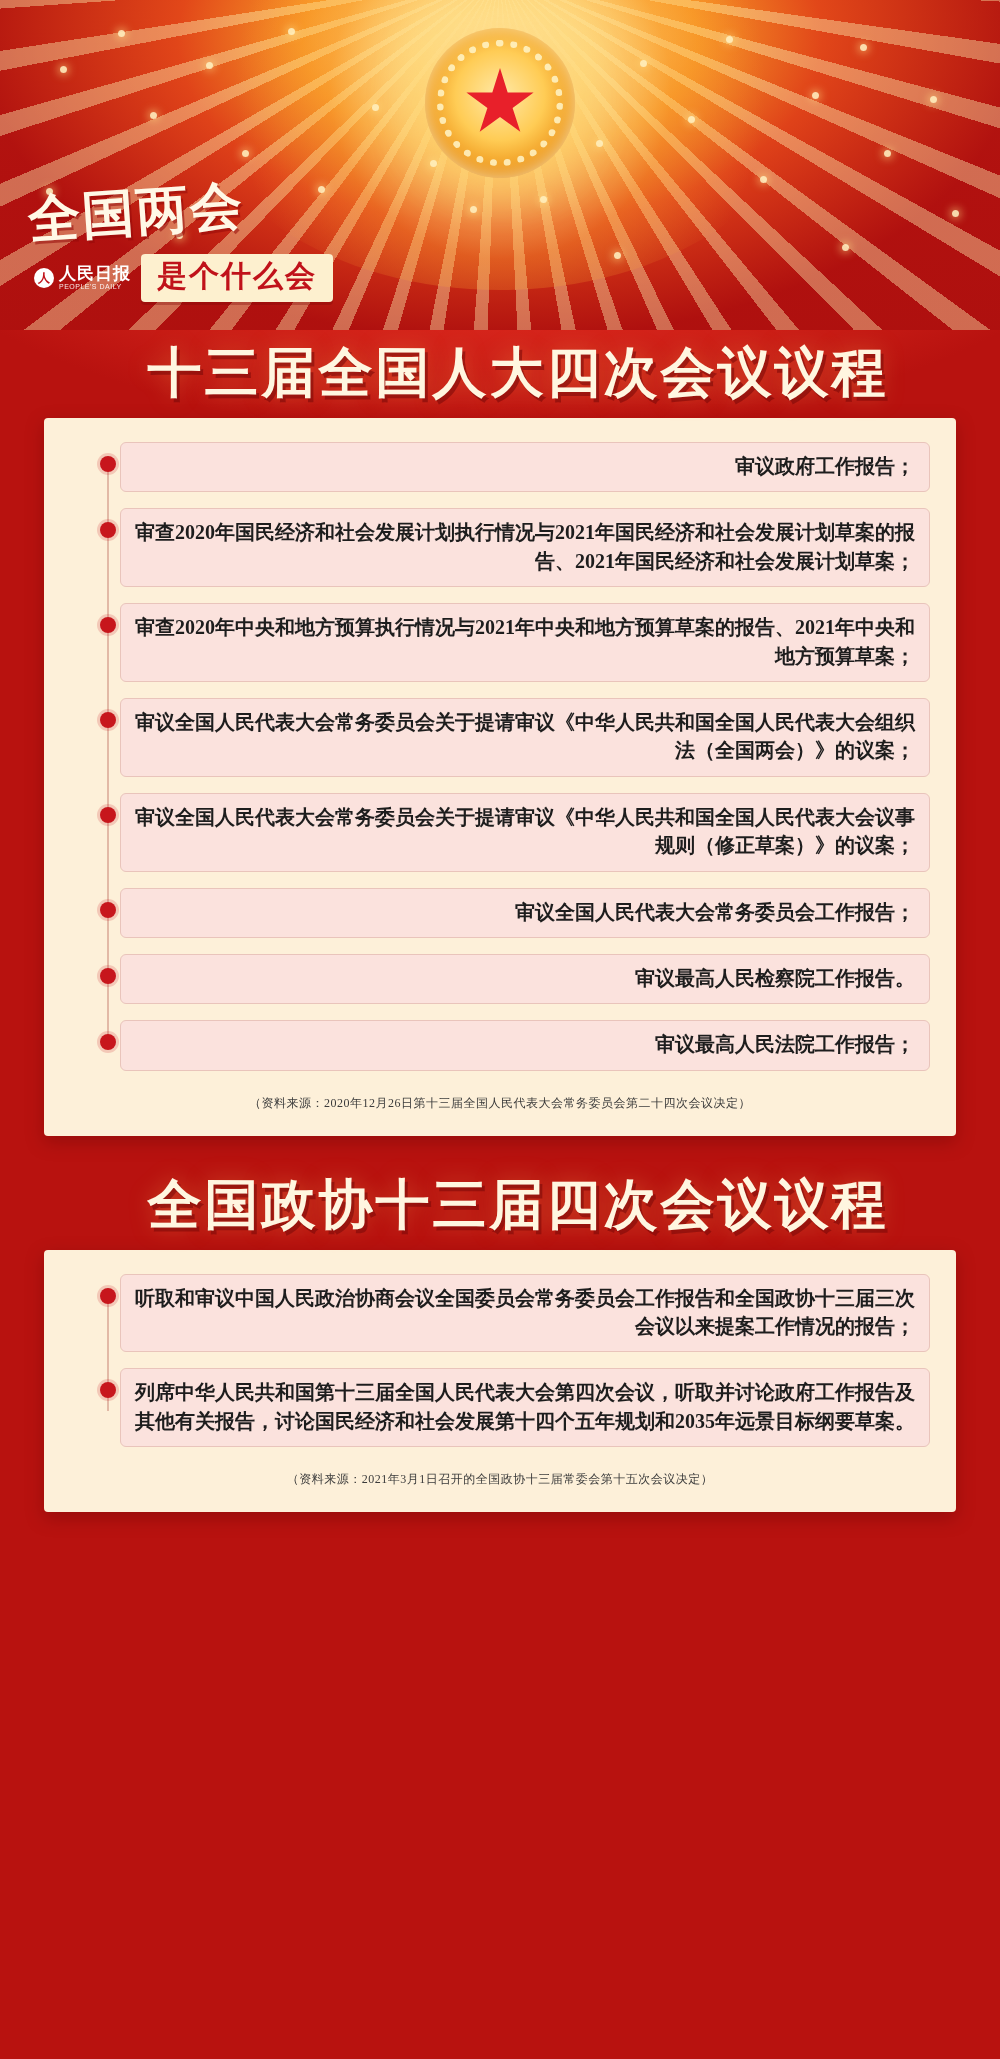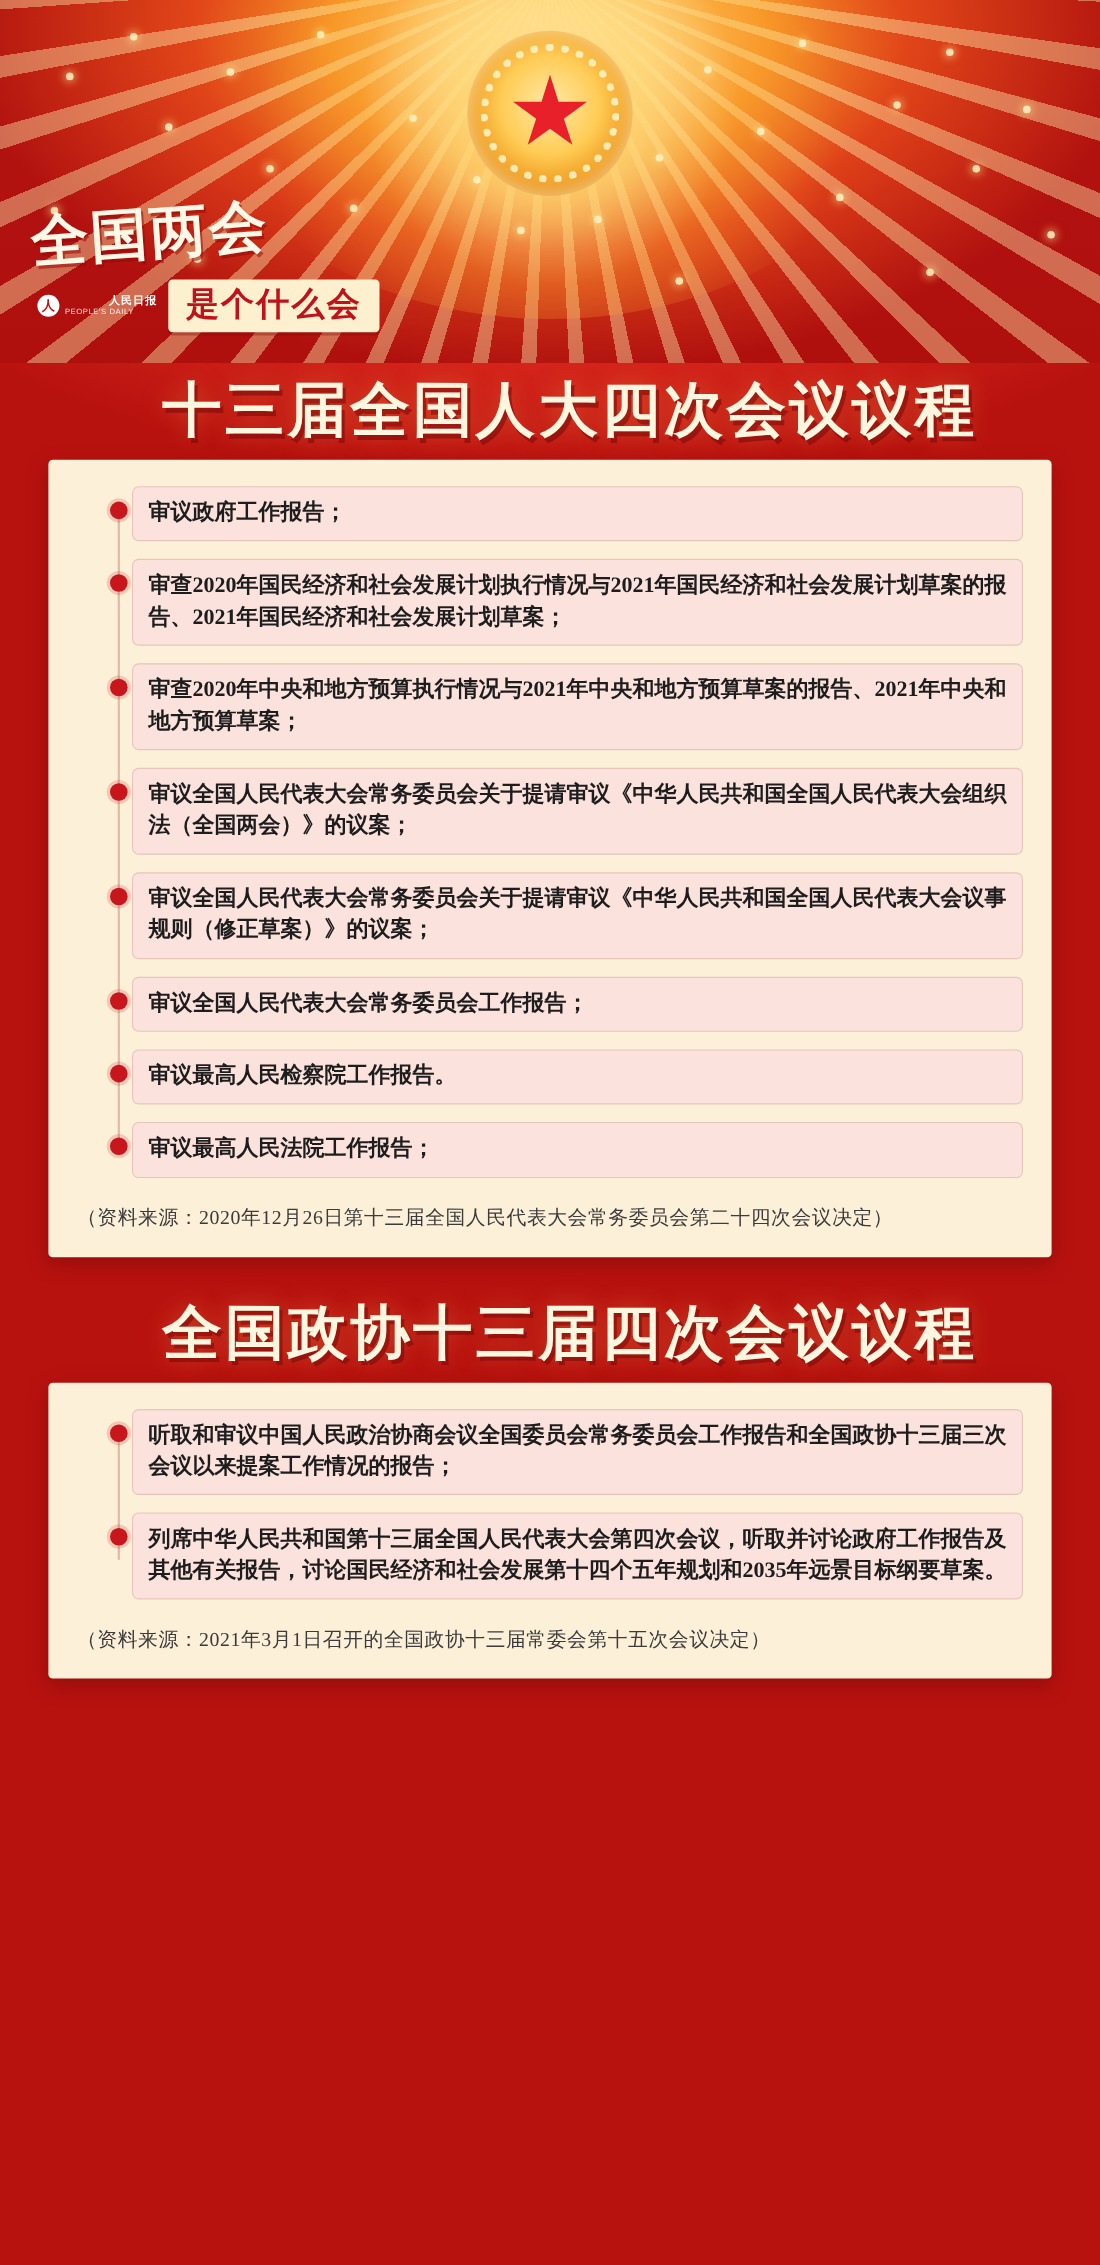--- a/index.html
+++ b/index.html
@@ -75,21 +75,21 @@
   .paper-badge {
     display: flex; align-items: center; gap: 5px;
     color: #fff; font-size: 13px; font-family: "Liberation Sans", sans-serif;
   }
   .paper-badge .pb-circle {
     width: 20px; height: 20px; border-radius: 50%;
     background: #fff; color: #c0121a; font-size: 12px; font-weight: 700;
     display: flex; align-items: center; justify-content: center;
   }
   .pb-text { line-height: 1.05; }
-  .pb-text b { display: block; font-size: 10px; letter-spacing: 1px; margin-left: 40px; }
+  .pb-text b { display: block; font-size: 17px; letter-spacing: 1px; }
   .pb-text i { display: block; font-size: 7px; font-style: normal; letter-spacing: .5px; opacity: .9; }
   .lockup-sub {
     background: #fdf0cf; color: #c0121a; font-weight: 700; font-size: 30px;
     padding: 2px 16px 5px; border-radius: 4px; letter-spacing: 2px;
     box-shadow: 0 3px 0 rgba(130,10,10,.35);
   }
 
   
   .section-title {
     text-align: center;
@@ -101,21 +101,21 @@
   }
 
   
   .card {
     margin: 0 44px;
     background: #fdf0d9;
     border-radius: 4px;
     padding: 24px 26px 14px 26px;
     box-shadow: 0 6px 18px rgba(90,5,5,.35);
   }
-  .items { position: relative; }
+  .items { position: relative; text-align: right; }
   .item {
     position: relative;
     display: flex; align-items: flex-start;
     padding-left: 50px;
     margin-bottom: 16px;
   }
   .bullet {
     position: absolute; left: 30px; top: 14px;
     width: 16px; height: 16px; border-radius: 50%;
     background: #c7161c;
@@ -130,22 +130,22 @@
     background: #fbe2dd;
     border: 1px solid #e9c4bb;
     border-radius: 6px;
     padding: 9px 14px 11px;
     color: #1d1d1d;
     font-size: 20px;
     line-height: 1.42;
     font-weight: 700;
   }
   .source {
-    text-align: left;
-    font-size: 18px;
+    text-align: center;
+    font-size: 12px;
     color: #3b3b3b;
     padding: 8px 0 10px;
     letter-spacing: .5px;
   }
   .gap { height: 26px; }
   .bottom-pad { height: 44px; }
 </style>
 </head>
 <body>
 

